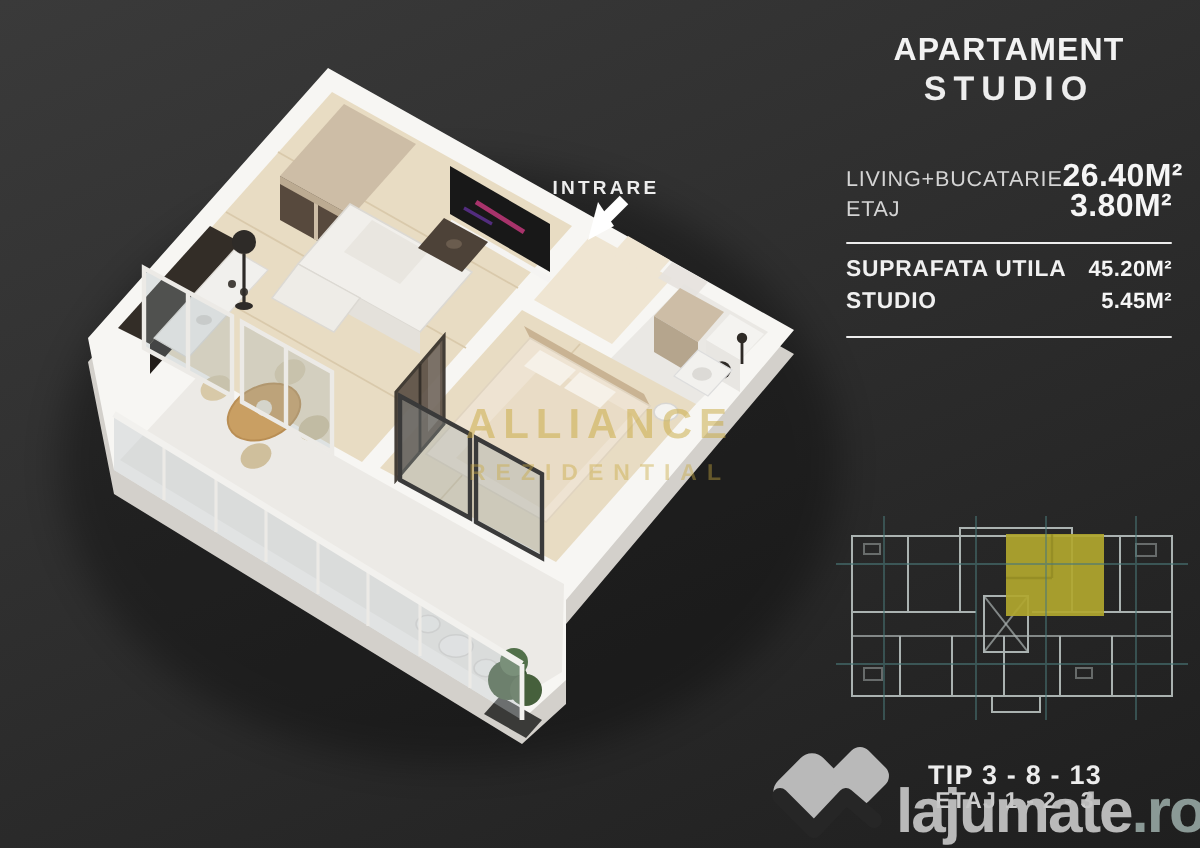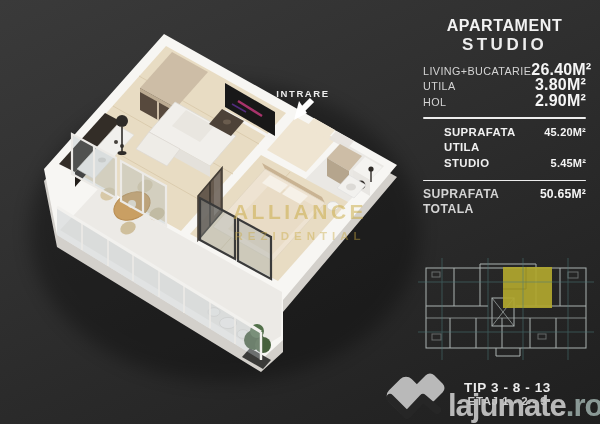--- a/index.html
+++ b/index.html
@@ -4,26 +4,26 @@
 <style>
   html,body{margin:0;padding:0;background:#111;}
   #stage{position:relative;width:600px;height:424px;overflow:hidden;
     background:linear-gradient(155deg,#3a3a3a 0%,#313131 35%,#2a2a2a 60%,#1f1f1f 100%);
     font-family:"Liberation Sans",sans-serif;}
   .abs{position:absolute;}
   
   #spec-panel{left:423px;top:15px;width:163px;color:#f1f1f1;z-index:5;}
   .title1{font-size:16px;font-weight:900;letter-spacing:.6px;text-align:center;line-height:22px;color:#f2f2f2;}
   .title2{font-size:17px;font-weight:900;letter-spacing:3.5px;text-align:center;line-height:15px;color:#ededed;}
-  .rooms{margin-top:11px;}
+  .rooms{margin-top:30px;}
   .row{display:flex;justify-content:space-between;align-items:baseline;line-height:14.4px;}
   .row .lbl{font-size:10.8px;color:#d4d4d4;letter-spacing:.4px;font-weight:400;}
   .row .val{font-size:16px;color:#f5f5f5;font-weight:700;letter-spacing:.2px;}
   .divider{height:1.6px;background:#ededed;margin-top:8px;margin-bottom:6px;border-radius:1px;}
-  .row.bold .lbl{font-size:11.4px;font-weight:800;color:#f0f0f0;margin-left:21px;}
+  .row.bold .lbl{font-size:11.4px;font-weight:800;color:#f0f0f0;}
   .row.bold .val{font-size:11px;font-weight:800;}
   .row.total .lbl,.row.total .val{font-size:12.2px;font-weight:800;}
   .subrows .row{line-height:15.6px;}
   
   #unit-info{left:420px;top:380px;width:175px;text-align:center;z-index:6;color:#ececec;}
   #unit-info .tip{font-size:13.5px;font-weight:800;letter-spacing:.6px;line-height:15px;}
   #unit-info .etaj{font-size:11.5px;font-weight:700;letter-spacing:.6px;line-height:13px;color:#cdcdcd;}
   
   #brand{left:380px;top:370px;z-index:7;opacity:.93;}
   svg text{font-family:"Liberation Sans",sans-serif;}
@@ -195,44 +195,36 @@
 
   <div id="spec-panel" class="abs">
     <div class="title1">APARTAMENT</div>
     <div class="title2">STUDIO</div>
     <div class="rooms">
       <div class="row">
         <span class="lbl">LIVING+BUCATARIE</span>
         <span class="val">26.40M²</span>
       </div>
       <div class="row">
-        <span class="lbl">UTILA</span>
+        <span class="lbl">ETAJ</span>
         <span class="val">3.80M²</span>
-      </div>
-      <div class="row">
-        <span class="lbl">HOL</span>
-        <span class="val">2.90M²</span>
       </div>
     </div>
     <div class="divider"></div>
     <div class="subrows">
       <div class="row bold">
         <span class="lbl">SUPRAFATA UTILA</span>
         <span class="val">45.20M²</span>
       </div>
       <div class="row bold">
         <span class="lbl">STUDIO</span>
         <span class="val">5.45M²</span>
       </div>
     </div>
     <div class="divider"></div>
-    <div class="row total">
-      <span class="lbl">SUPRAFATA TOTALA</span>
-      <span class="val">50.65M²</span>
-    </div>
   </div>
 
   <svg class="abs" style="left:418px;top:256px;z-index:4" width="176" height="106" viewBox="0 0 176 106">
     <g stroke="#ccd6d4" stroke-width="1" fill="none" opacity=".8">
       <rect x="8" y="12" width="160" height="80"></rect>
       <polyline points="62,12 62,8 118,8 118,12"></polyline>
       <line x1="8" y1="50" x2="70" y2="50"></line>
         <line x1="98" y1="50" x2="168" y2="50"></line>
       <line x1="8" y1="62" x2="168" y2="62" opacity=".7"></line>
       <line x1="36" y1="12" x2="36" y2="50"></line>

